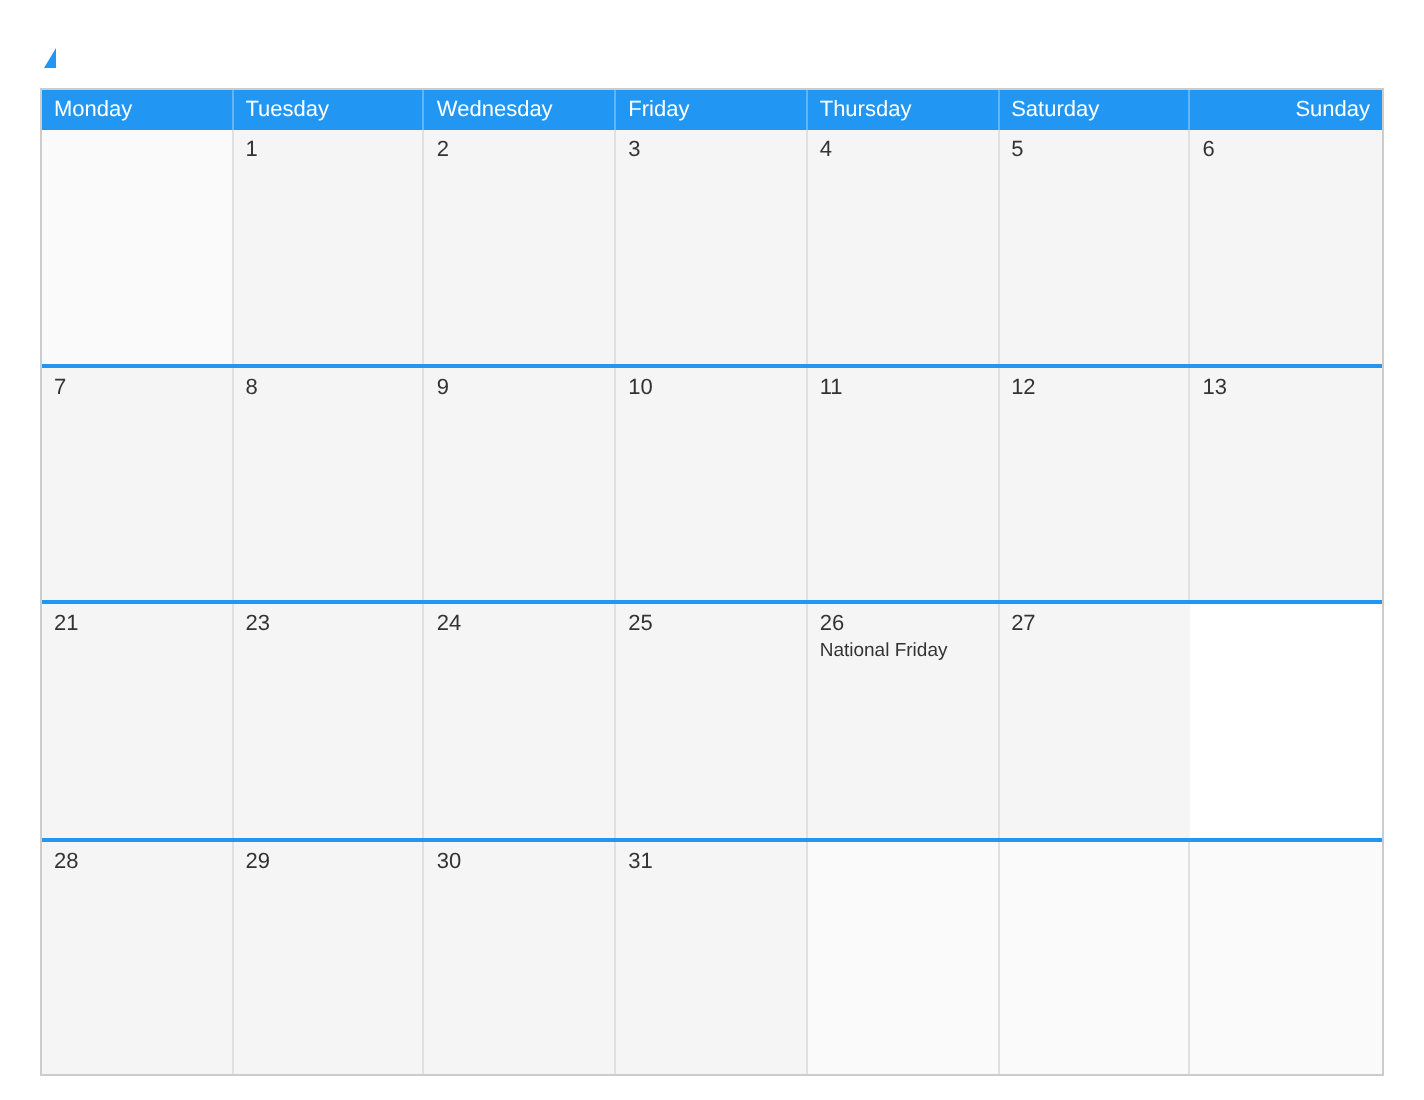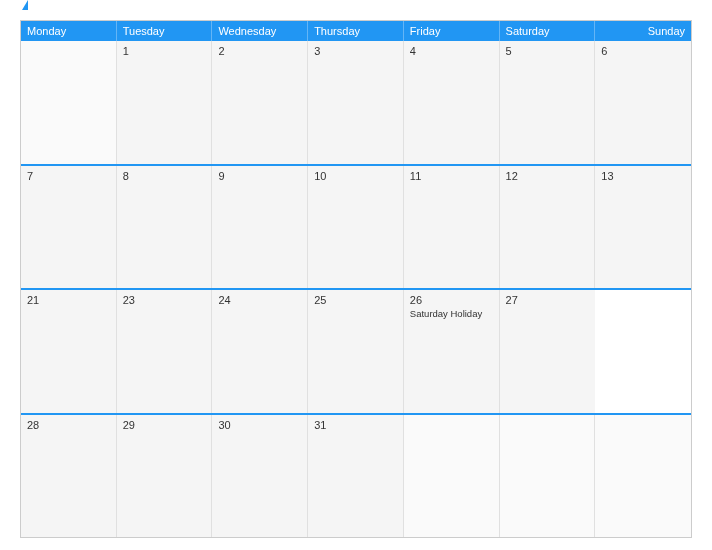--- a/index.html
+++ b/index.html
@@ -7,21 +7,21 @@
       font-family: Arial, sans-serif;
       background: #fff;
       width: 712px;
       height: 550px;
       overflow: hidden;
     }
     .page {
       width: 712px;
       height: 550px;
       background: #fff;
-      padding: 0 20px 12px 20px;
+      padding: 24px 20px 12px 20px;
       display: flex;
       flex-direction: column;
     }
     .header {
       display: flex;
       align-items: center;
       justify-content: space-between;
       margin-bottom: 10px;
     }
     .logo {
@@ -144,22 +144,22 @@
     </div>
     <div class="title"></div>
     <div class="country"></div>
   </div>
 
   <div class="calendar">
     <div class="cal-header">
       <div class="cal-header-cell">Monday</div>
       <div class="cal-header-cell">Tuesday</div>
       <div class="cal-header-cell">Wednesday</div>
+      <div class="cal-header-cell">Friday</div>
       <div class="cal-header-cell">Thursday</div>
-      <div class="cal-header-cell">Friday</div>
       <div class="cal-header-cell">Saturday</div>
       <div class="cal-header-cell">Sunday</div>
     </div>
     <div class="cal-body" id="cal-body">
     <div class="cal-week">
           <div class="cal-cell empty"></div>
           <div class="cal-cell">
             <span class="day-num">1</span>
           </div>
           <div class="cal-cell">
@@ -209,21 +209,21 @@
             <span class="day-num">23</span>
           </div>
           <div class="cal-cell">
             <span class="day-num">24</span>
           </div>
           <div class="cal-cell">
             <span class="day-num">25</span>
           </div>
           <div class="cal-cell">
             <span class="day-num">26</span>
-            <div class="day-event">Saturday Holiday</div>
+            <div class="day-event">National Friday</div>
           </div>
           <div class="cal-cell">
             <span class="day-num">27</span>
           </div>
         </div>
         <div class="cal-week">
           <div class="cal-cell">
             <span class="day-num">28</span>
           </div>
           <div class="cal-cell">

